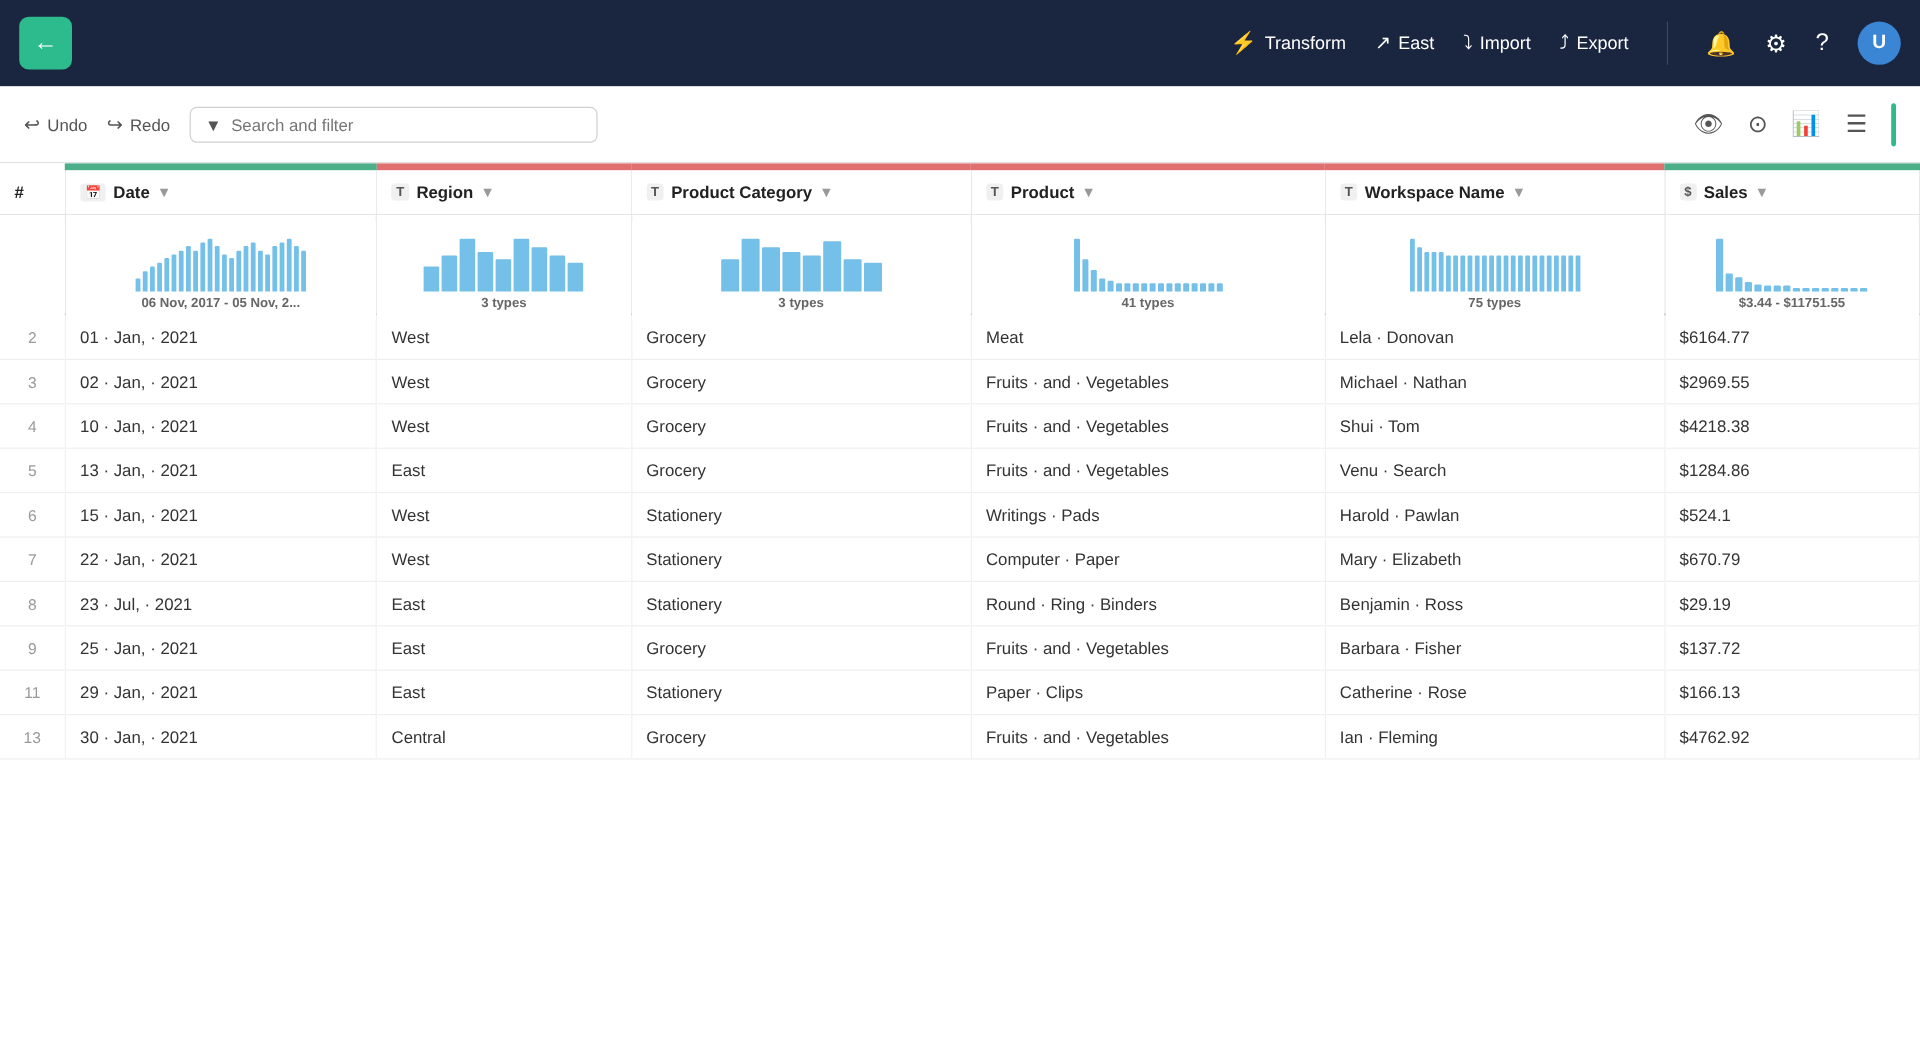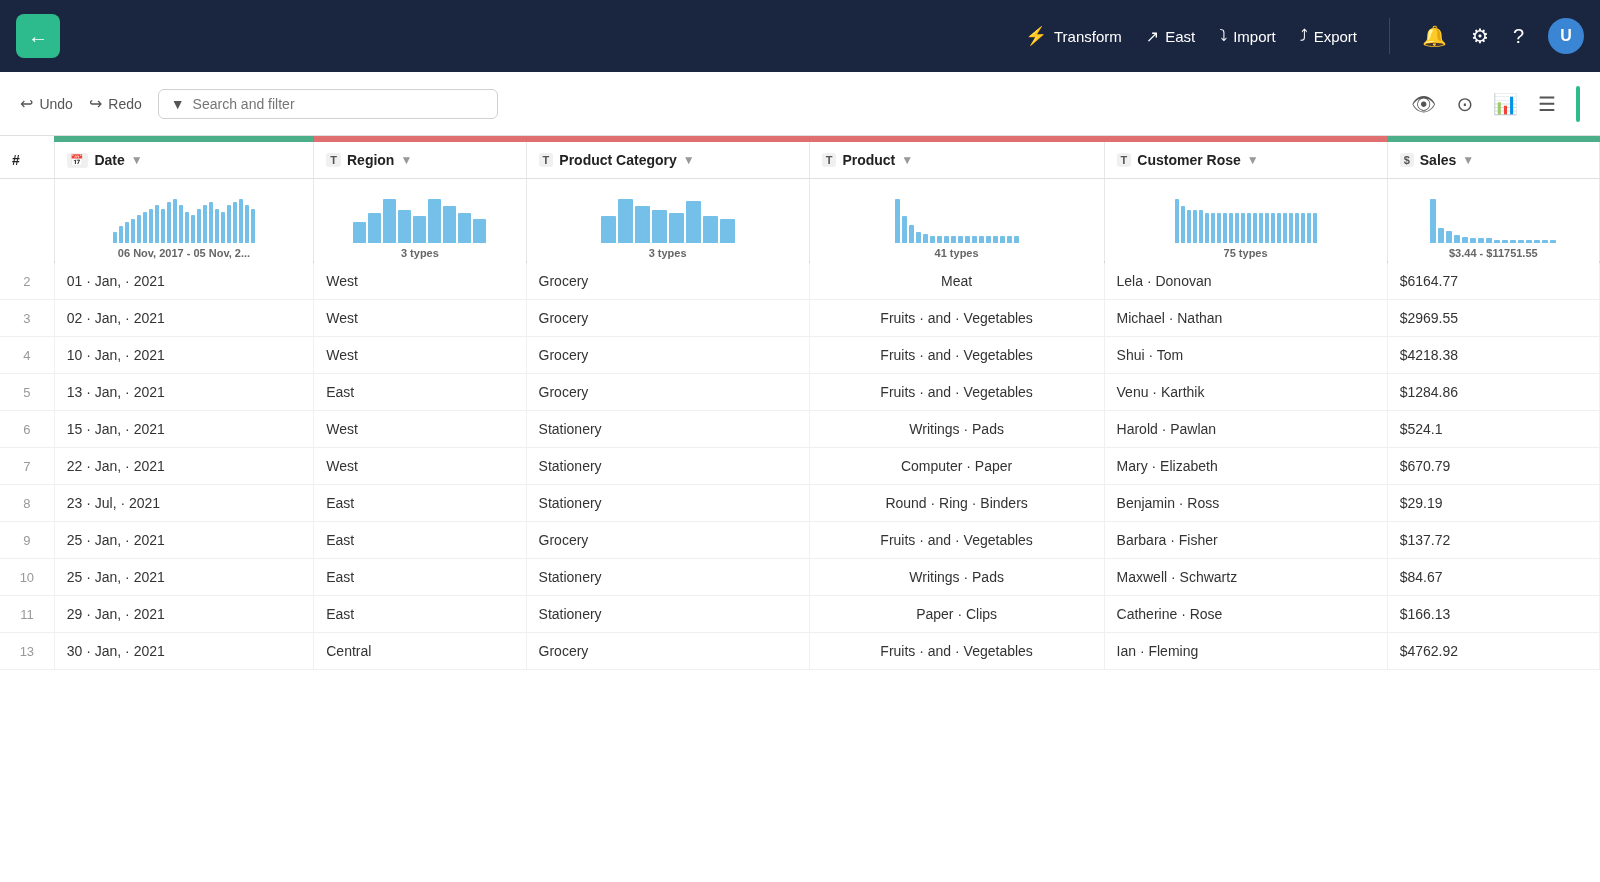--- a/index.html
+++ b/index.html
@@ -129,21 +129,21 @@
       border-right: 1px solid #f0f0f0;
       white-space: nowrap;
     }
     .row-num { color: #999; font-size: 13px; text-align: center; }
 
     
     .col-num { width: 46px; }
     .col-date { width: 220px; }
     .col-region { width: 180px; }
     .col-prodcat { width: 240px; }
-    .col-product { width: 250px; text-align: center; }
+    .col-product { width: 250px; }
     .col-custname { width: 240px; }
     .col-sales { width: 180px; }
   </style>
 </head>
 <body>
 
 <nav class="top-nav">
   <div class="nav-back">
     <span style="font-size:20px;color:white;">←</span>
   </div>
@@ -249,21 +249,21 @@
         <th class="col-product">
           <div class="col-header-inner">
             <span class="type-badge">T</span>
             <span>Product</span>
             <span class="sort-arrow">▼</span>
           </div>
         </th>
         <th class="col-custname">
           <div class="col-header-inner">
             <span class="type-badge">T</span>
-            <span>Customer Rose</span>
+            <span>Workspace Name</span>
             <span class="sort-arrow">▼</span>
           </div>
         </th>
         <th class="col-sales">
           <div class="col-header-inner">
             <span class="type-badge">$</span>
             <span>Sales</span>
             <span class="sort-arrow">▼</span>
           </div>
         </th>
@@ -429,21 +429,21 @@
       <td class="col-product">Fruits · and · Vegetables</td>
       <td class="col-custname">Shui · Tom</td>
       <td class="col-sales">$4218.38</td>
     </tr>
         <tr>
       <td class="row-num col-num">5</td>
       <td class="col-date">13 · Jan, · 2021</td>
       <td class="col-region">East</td>
       <td class="col-prodcat">Grocery</td>
       <td class="col-product">Fruits · and · Vegetables</td>
-      <td class="col-custname">Venu · Karthik</td>
+      <td class="col-custname">Venu · Search</td>
       <td class="col-sales">$1284.86</td>
     </tr>
         <tr>
       <td class="row-num col-num">6</td>
       <td class="col-date">15 · Jan, · 2021</td>
       <td class="col-region">West</td>
       <td class="col-prodcat">Stationery</td>
       <td class="col-product">Writings · Pads</td>
       <td class="col-custname">Harold · Pawlan</td>
       <td class="col-sales">$524.1</td>
@@ -469,29 +469,20 @@
         <tr>
       <td class="row-num col-num">9</td>
       <td class="col-date">25 · Jan, · 2021</td>
       <td class="col-region">East</td>
       <td class="col-prodcat">Grocery</td>
       <td class="col-product">Fruits · and · Vegetables</td>
       <td class="col-custname">Barbara · Fisher</td>
       <td class="col-sales">$137.72</td>
     </tr>
         <tr>
-      <td class="row-num col-num">10</td>
-      <td class="col-date">25 · Jan, · 2021</td>
-      <td class="col-region">East</td>
-      <td class="col-prodcat">Stationery</td>
-      <td class="col-product">Writings · Pads</td>
-      <td class="col-custname">Maxwell · Schwartz</td>
-      <td class="col-sales">$84.67</td>
-    </tr>
-        <tr>
       <td class="row-num col-num">11</td>
       <td class="col-date">29 · Jan, · 2021</td>
       <td class="col-region">East</td>
       <td class="col-prodcat">Stationery</td>
       <td class="col-product">Paper · Clips</td>
       <td class="col-custname">Catherine · Rose</td>
       <td class="col-sales">$166.13</td>
     </tr>
         <tr>
       <td class="row-num col-num">13</td>

